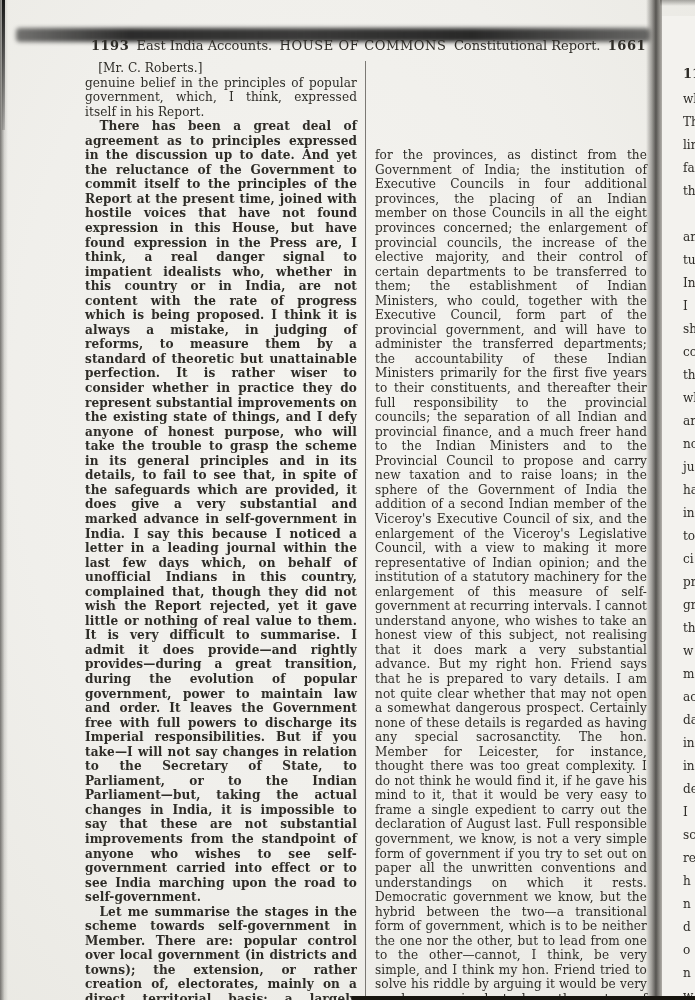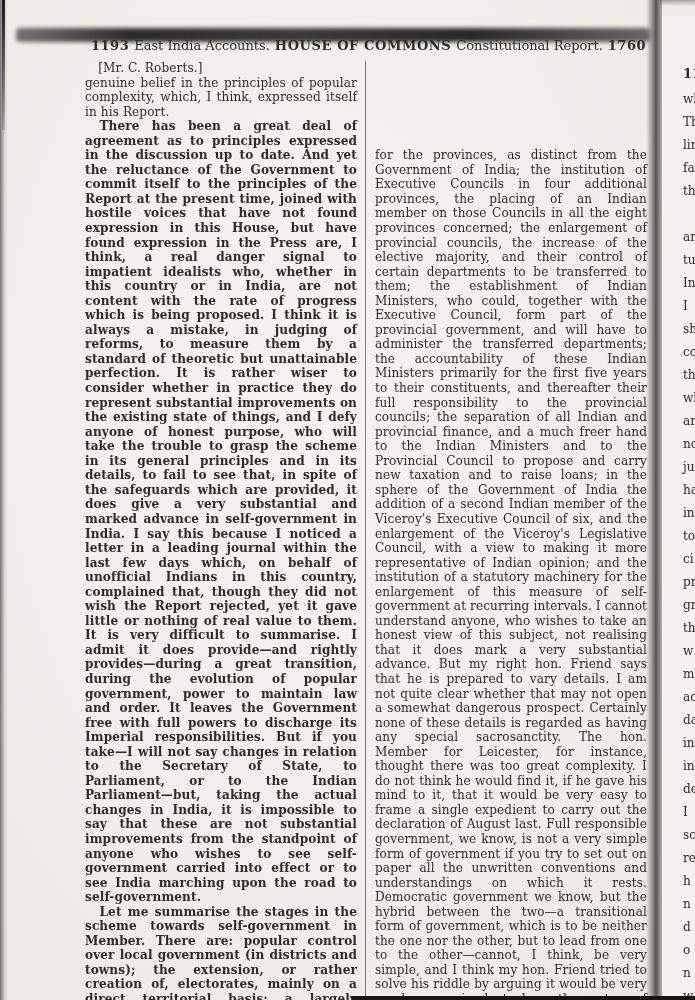--- a/index.html
+++ b/index.html
@@ -44,21 +44,21 @@
   
   .page {
     position: absolute; left: 85px; top: 38px; width: 563px;
   }
   .header {
     display: flex; align-items: baseline; justify-content: space-between;
     font-size: 13px; padding: 0 2px 0 6px; white-space: nowrap;
   }
   .pagenum { font-weight: bold; letter-spacing: 0.5px; }
   .run-title { }
-  .caps-title { letter-spacing: 0.6px; font-weight: bold; }
+  .caps-title { letter-spacing: 0.6px; }
 
   .columns { display: flex; margin-top: 8px; align-items: flex-end; }
   .col {
     width: 272px;
     font-size: 12.1px;
     line-height: 14.55px;
     text-align: justify;
     letter-spacing: 0.1px;
   }
   .col-left { padding-right: 8px; border-right: 1px solid rgba(45,42,36,0.6); }
@@ -91,27 +91,27 @@
   <div class="top-band"></div>
   <div class="left-edge"></div>
   <div class="left-edge-line"></div>
 
   <div class="page">
     <div class="header">
       <span class="pagenum">1193</span>
       <span class="run-title">East India Accounts.</span>
       <span class="caps-title">HOUSE OF COMMONS</span>
       <span class="run-title">Constitutional Report.</span>
-      <span class="pagenum">1760</span>
+      <span class="pagenum">1661</span>
     </div>
 
     <div class="columns">
       <div class="col col-left">
         <p class="speaker">[Mr. C. Roberts.]</p>
-        <p>genuine belief in the principles of popular complexity, which, I think, expressed itself in his Report.</p>
+        <p>genuine belief in the principles of popular government, which, I think, expressed itself in his Report.</p>
         <p class="indent">There has been a great deal of agreement as to principles expressed in the discussion up to date. And yet the reluctance of the Government to commit itself to the principles of the Report at the present time, joined with hostile voices that have not found expression in this House, but have found expression in the Press are, I think, a real danger signal to impatient idealists who, whether in this country or in India, are not content with the rate of progress which is being proposed. I think it is always a mistake, in judging of reforms, to measure them by a standard of theoretic but unattainable perfection. It is rather wiser to consider whether in practice they do represent substantial improvements on the existing state of things, and I defy anyone of honest purpose, who will take the trouble to grasp the scheme in its general principles and in its details, to fail to see that, in spite of the safeguards which are provided, it does give a very substantial and marked advance in self-government in India. I say this because I noticed a letter in a leading journal within the last few days which, on behalf of unofficial Indians in this country, complained that, though they did not wish the Report rejected, yet it gave little or nothing of real value to them. It is very difficult to summarise. I admit it does provide—and rightly provides—during a great transition, during the evolution of popular government, power to maintain law and order. It leaves the Government free with full powers to discharge its Imperial responsibilities. But if you take—I will not say changes in relation to the Secretary of State, to Parliament, or to the Indian Parliament—but, taking the actual changes in India, it is impossible to say that these are not substantial improvements from the standpoint of anyone who wishes to see self-government carried into effect or to see India marching upon the road to self-government.</p>
         <p class="indent">Let me summarise the stages in the scheme towards self-government in Member. There are: popular control over local government (in districts and towns); the extension, or rather creation of, electorates, mainly on a direct territorial basis; a largely increased measure of autonomy</p>
       </div>
       <div class="col col-right">
         <p>for the provinces, as distinct from the Government of India; the institution of Executive Councils in four additional provinces, the placing of an Indian member on those Councils in all the eight provinces concerned; the enlargement of provincial councils, the increase of the elective majority, and their control of certain departments to be transferred to them; the establishment of Indian Ministers, who could, together with the Executive Council, form part of the provincial government, and will have to administer the transferred departments; the accountability of these Indian Ministers primarily for the first five years to their constituents, and thereafter their full responsibility to the provincial councils; the separation of all Indian and provincial finance, and a much freer hand to the Indian Ministers and to the Provincial Council to propose and carry new taxation and to raise loans; in the sphere of the Government of India the addition of a second Indian member of the Viceroy's Executive Council of six, and the enlargement of the Viceroy's Legislative Council, with a view to making it more representative of Indian opinion; and the institution of a statutory machinery for the enlargement of this measure of self-government at recurring intervals. I cannot understand anyone, who wishes to take an honest view of this subject, not realising that it does mark a very substantial advance. But my right hon. Friend says that he is prepared to vary details. I am not quite clear whether that may not open a somewhat dangerous prospect. Certainly none of these details is regarded as having any special sacrosanctity. The hon. Member for Leicester, for instance, thought there was too great complexity. I do not think he would find it, if he gave his mind to it, that it would be very easy to frame a single expedient to carry out the declaration of August last. Full responsible government, we know, is not a very simple form of government if you try to set out on paper all the unwritten conventions and understandings on which it rests. Democratic government we know, but the hybrid between the two—a transitional form of government, which is to be neither the one nor the other, but to lead from one to the other—cannot, I think, be very simple, and I think my hon. Friend tried to solve his riddle by arguing it would be very much more simple to have the system of Cabinet with</p>
       </div>
     </div>
   </div>
 
   <div class="gutter"></div>

